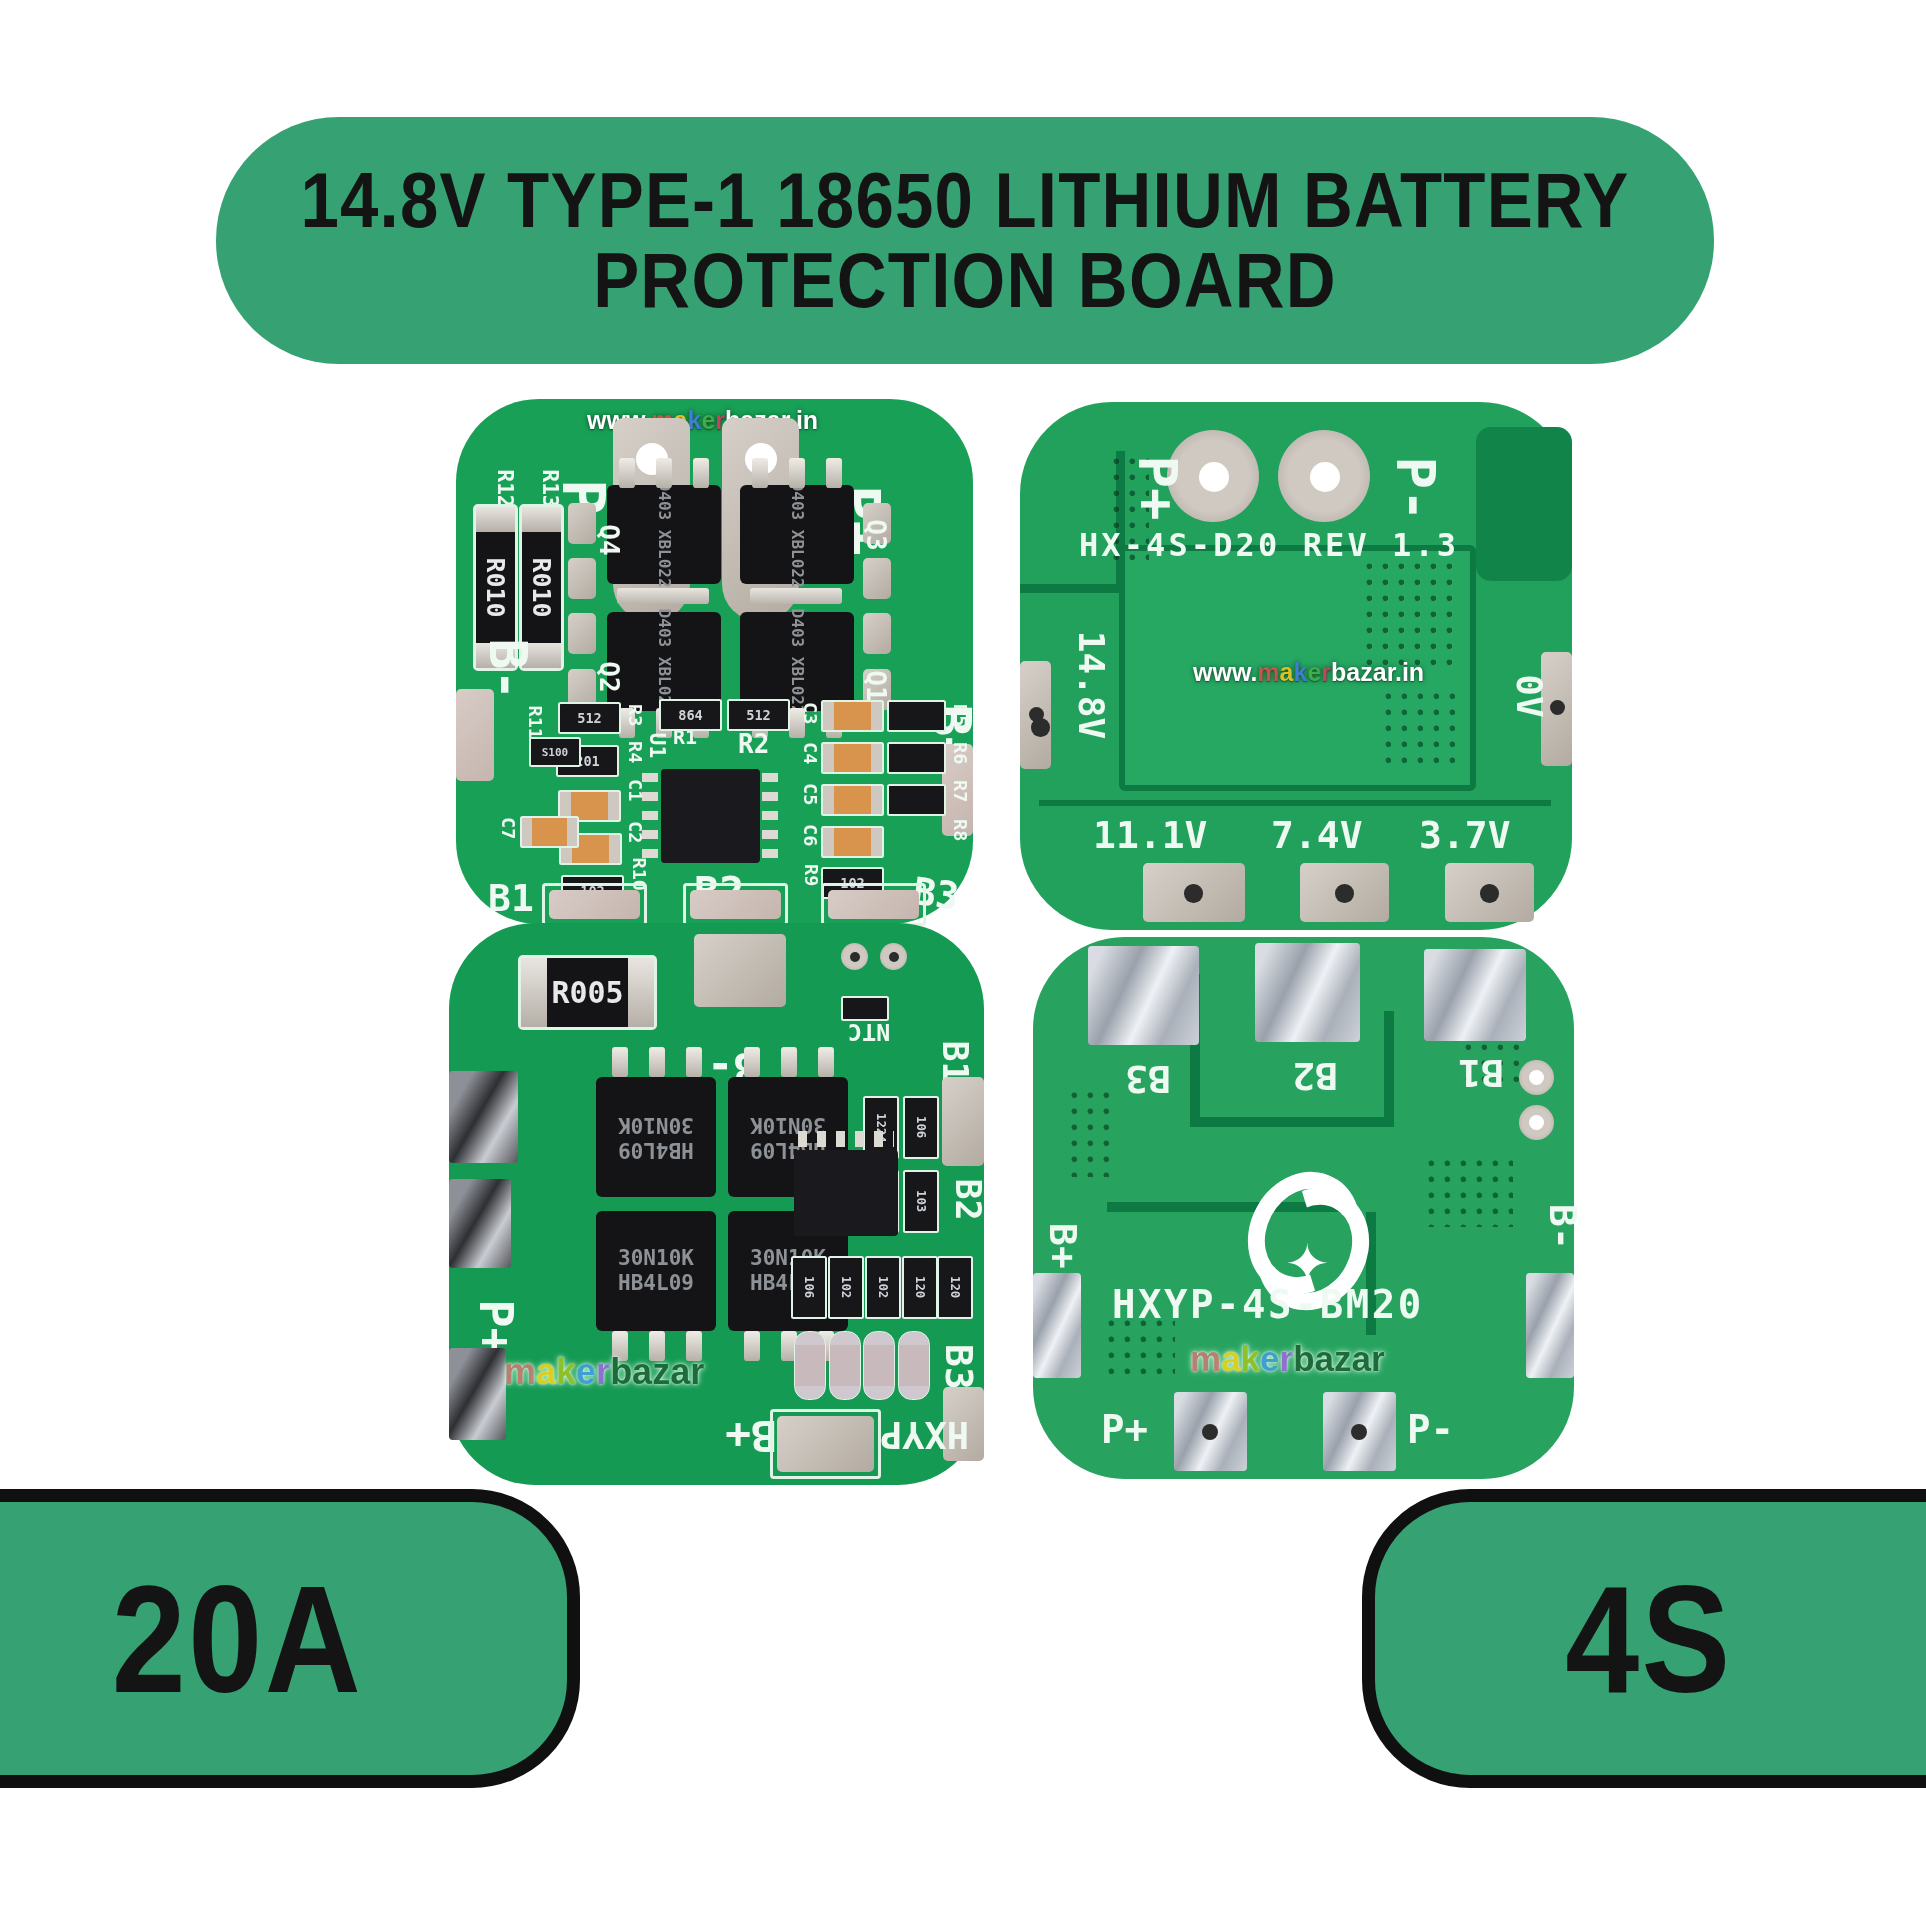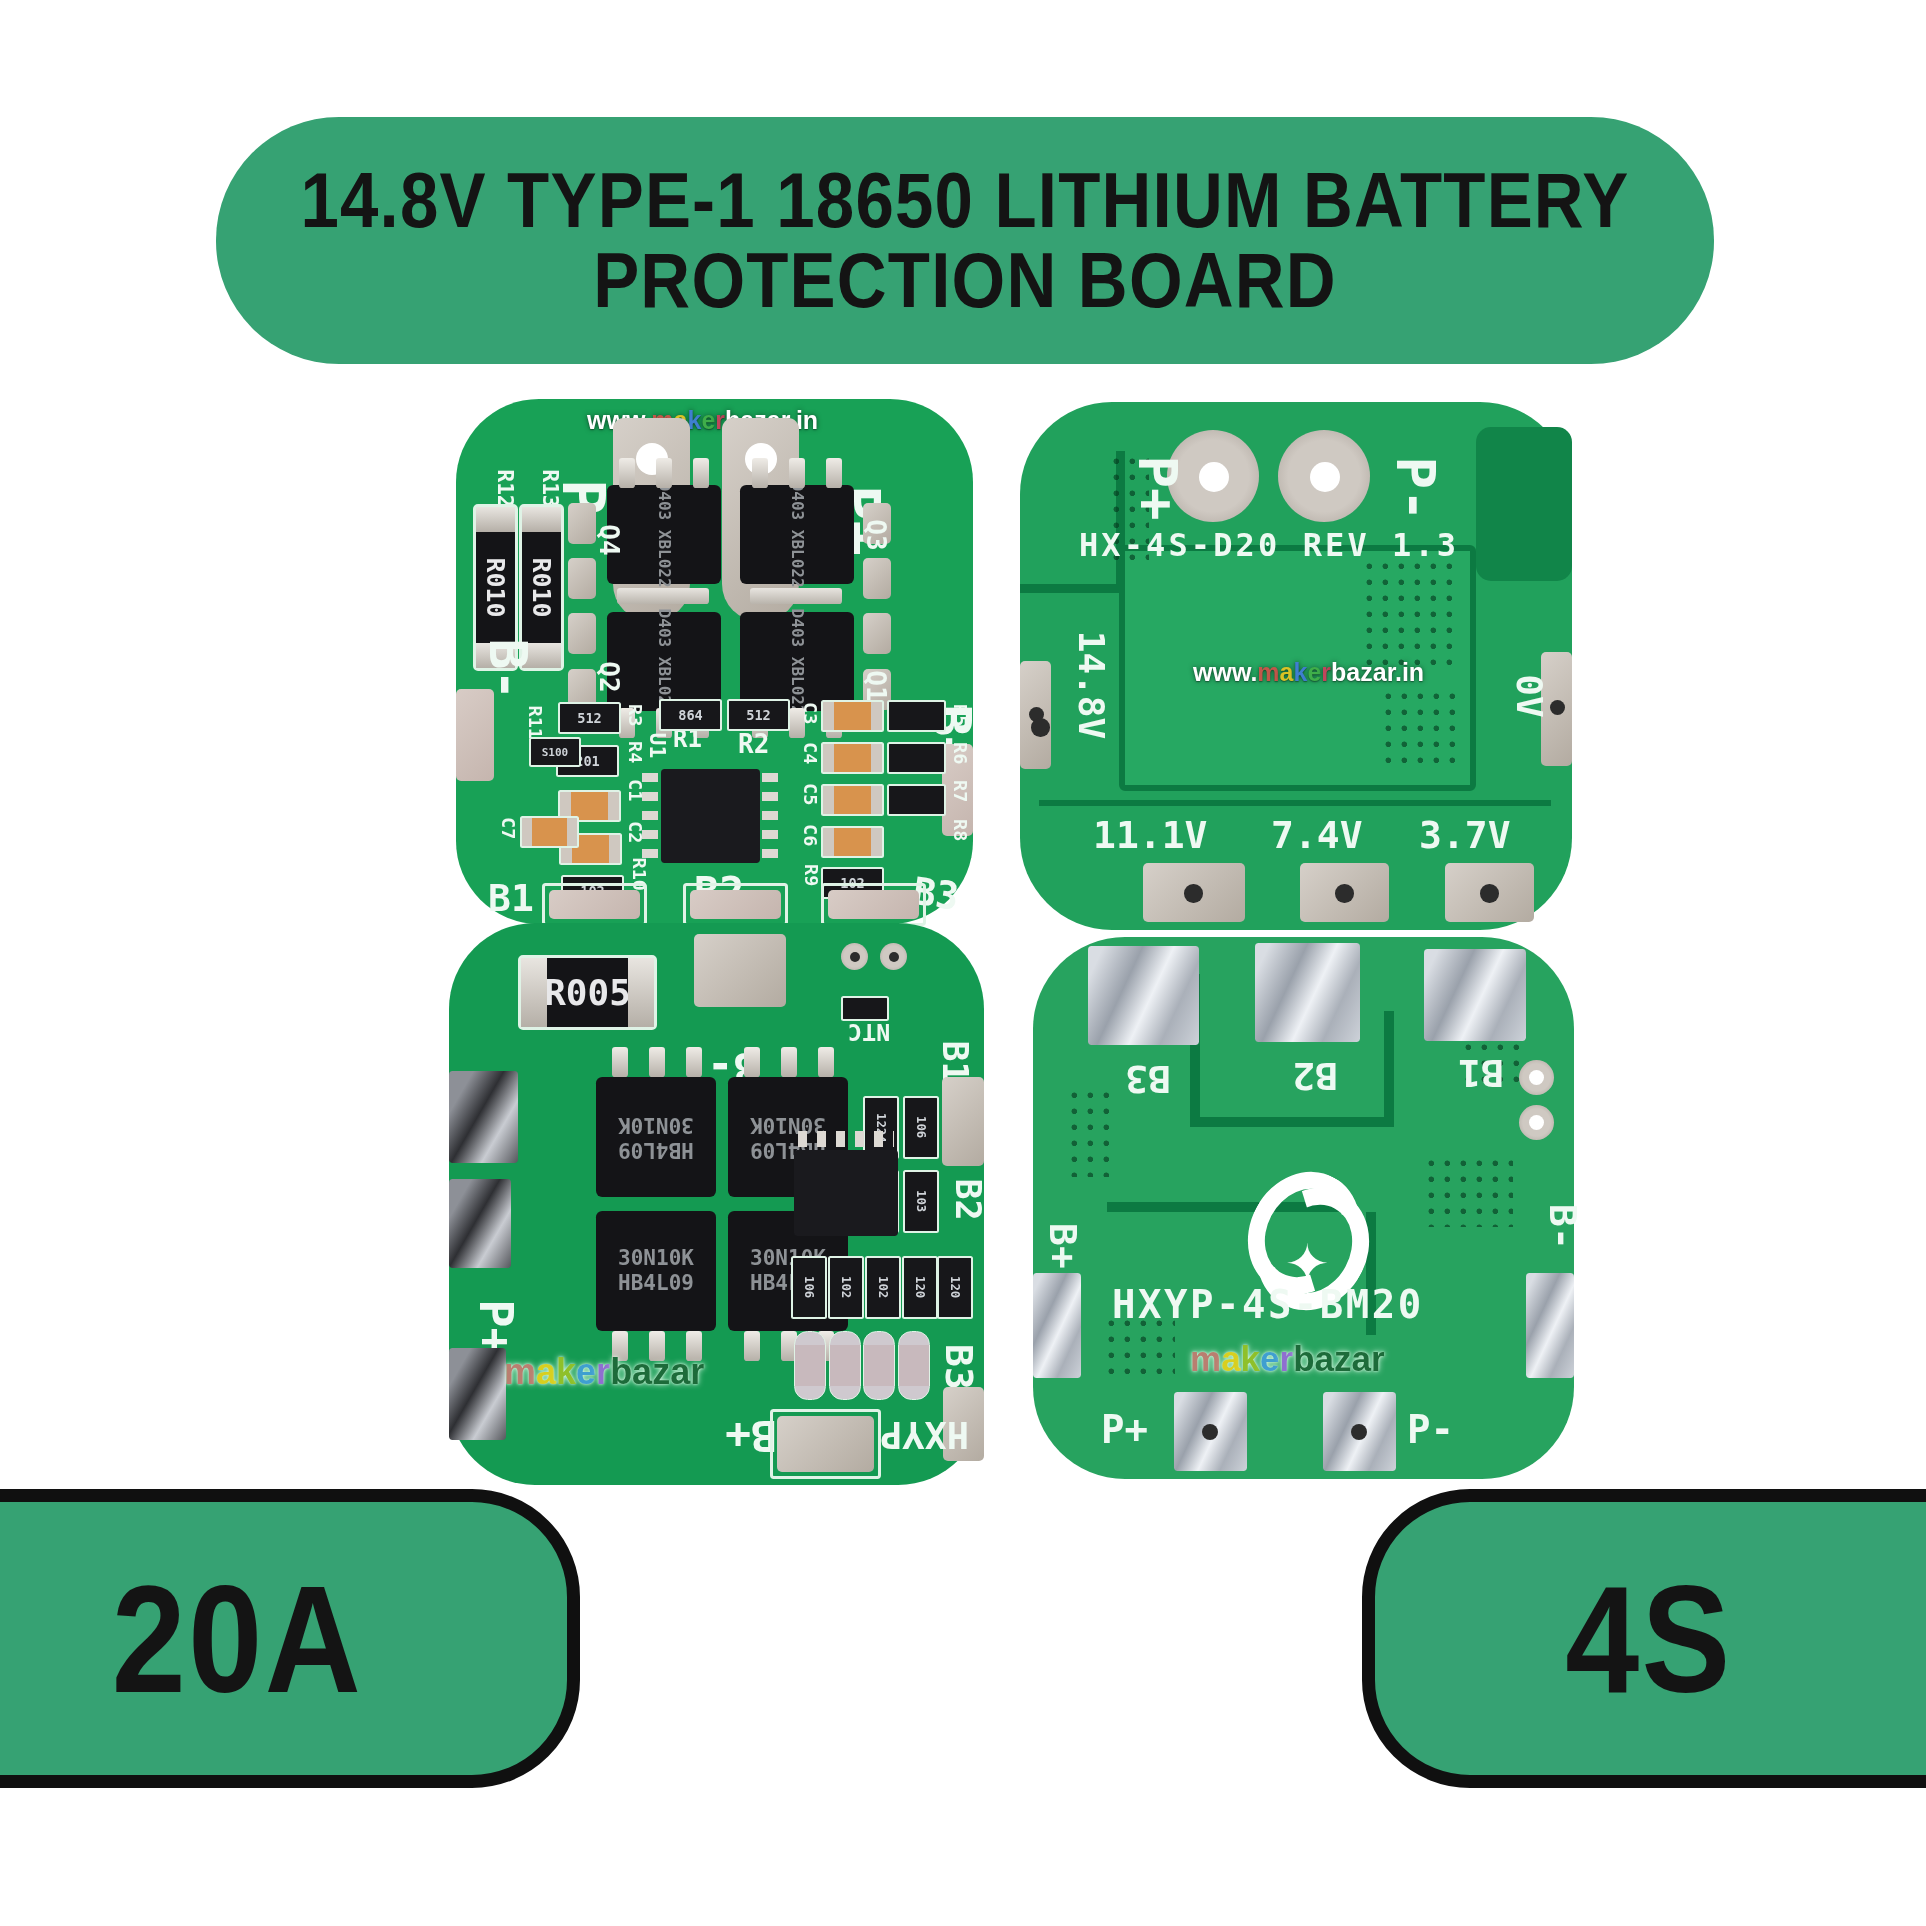--- a/index.html
+++ b/index.html
@@ -167,21 +167,21 @@
       <span>102</span>
     </div>
 
   <div class="lbl r90" style="left:168px;top:307px;font-size:18.5px">R3</div>
   <div class="lbl r90" style="left:168px;top:344px;font-size:18.5px">R4</div>
   <div class="lbl r90" style="left:168px;top:382px;font-size:18.5px">C1</div>
   <div class="lbl r90" style="left:168px;top:424px;font-size:18.5px">C2</div>
   <div class="lbl r90" style="left:166px;top:466px;font-size:18.5px">R10</div>
 
   <div class="lbl r90" style="left:188px;top:336px;font-size:21px">U1</div>
-  <div class="lbl" style="left:217px;top:328px;font-size:24px">R1</div>
+  <div class="lbl" style="left:217px;top:328px;font-size:20px">R1</div>
   <div class="lbl" style="left:282px;top:332px;font-size:26px">R2</div>
   <div class="chip" style="left:203px;top:300px;width:59px;height:28px">
       <span>864</span>
     </div>
   <div class="chip" style="left:271px;top:300px;width:59px;height:28px">
       <span>512</span>
     </div>
 
   <div class="ic" style="left:205px;top:370px;width:99px;height:94px"></div>
   <div class="pins-l" style="left:186px;top:374px;height:86px"></div>
@@ -276,21 +276,21 @@
       <div class="dhole" style="left:35px;top:21px;width:18.5px;height:18.5px"></div>
     </div>
   <div class="dhole" style="left:11px;top:316px;width:18.5px;height:18.5px"></div>
 </div>
 
 <div class="pcb pcb3">
 
   <div class="res" style="left:69px;top:32px;width:133px;height:69px">
     <div class="cap-end" style="top:0;height:100%;width:26px;left:0"></div>
     <div class="cap-end" style="top:0;height:100%;width:26px;left:auto;right:0"></div>
-    <span class="txt" style="transform:none;font-size:36px">R005</span>
+    <span class="txt" style="transform:none;font-size:30px">R005</span>
   </div>
   <div class="pad" style="left:245px;top:11px;width:92px;height:73px"></div>
   <div class="rpad" style="left:392px;top:20px;width:27px;height:27px">
       <div class="dhole" style="left:8.6px;top:8.6px;width:10px;height:10px"></div>
     </div>
   <div class="rpad" style="left:431px;top:20px;width:27px;height:27px">
       <div class="dhole" style="left:8.6px;top:8.6px;width:10px;height:10px"></div>
     </div>
   <div class="chip" style="left:392px;top:73px;width:44px;height:21px"></div>
   <div class="lbl r180" style="left:399px;top:97px;font-size:23.4px">NTC</div>

